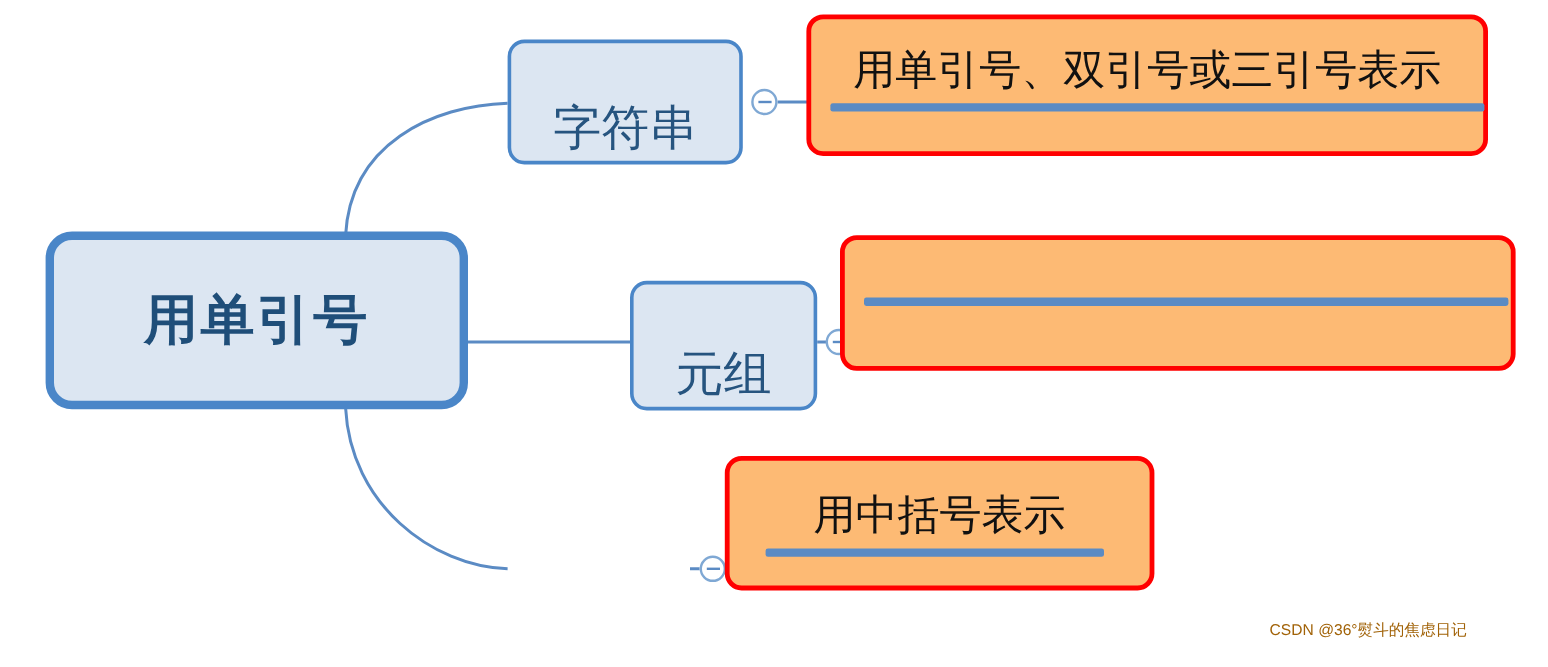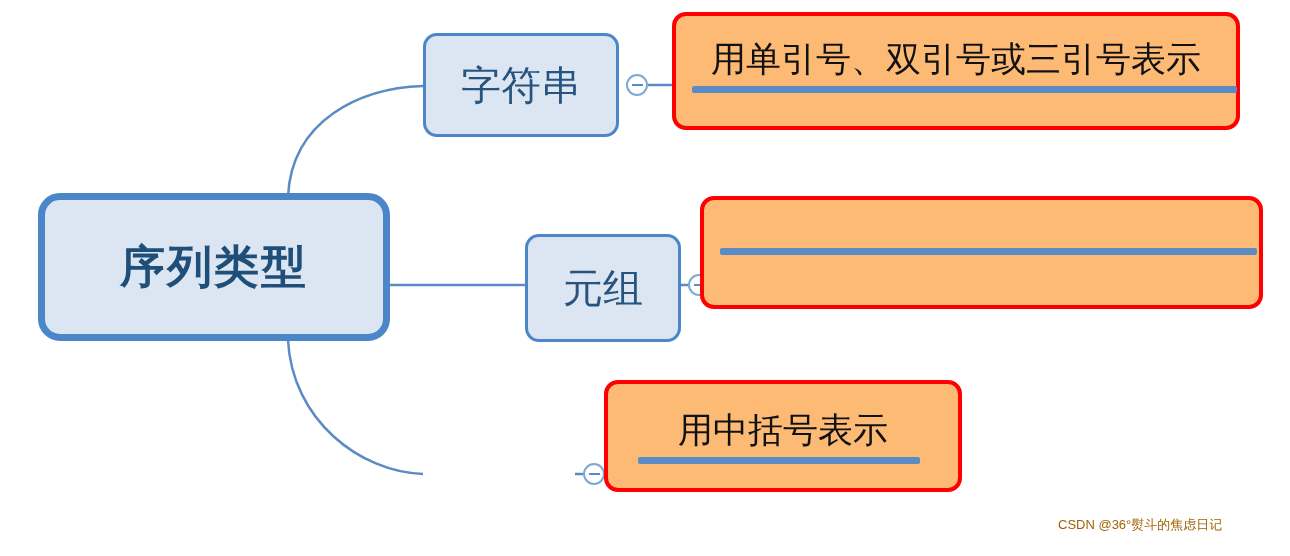--- a/index.html
+++ b/index.html
@@ -47,20 +47,21 @@
     border-width: 7px;
     border-radius: 22px;
     font-size: 45px;
     font-weight: bold;
     letter-spacing: 2px;
   }
   .node-child {
     font-size: 40px;
     font-weight: normal;
     color: #26547f;
+    align-items: flex-end;
   }
   .node-string {
     left: 423px;
     top: 33px;
     width: 196px;
     height: 104px;
   }
   .node-tuple {
     left: 525px;
     top: 234px;
@@ -168,21 +169,21 @@
 
     <path d="M 288 340 C 292 420 360 472 423 474" fill="none" stroke="#5b8bc4" stroke-width="2.5"></path>
 
     <path d="M 648 85 L 700 85" stroke="#5b8bc4" stroke-width="2.5" fill="none"></path>
     <path d="M 681 285 L 700 285" stroke="#5b8bc4" stroke-width="2.5" fill="none"></path>
     <path d="M 575 474 L 583 474" stroke="#5b8bc4" stroke-width="2.5" fill="none"></path>
     <path d="M 605 474 L 636 474" stroke="#5b8bc4" stroke-width="2.5" fill="none"></path>
   </svg>
 
   <div class="node node-root">
-    <span>序列类型</span>
+    <span>用单引号</span>
   </div>
 
   <div class="node node-child node-string">
     <span>字符串</span>
   </div>
   <div class="toggle toggle-string">
     <span class="bar"></span>
   </div>
   <div class="callout callout-string">
     <div class="callout-text">用单引号、双引号或三引号表示</div>

